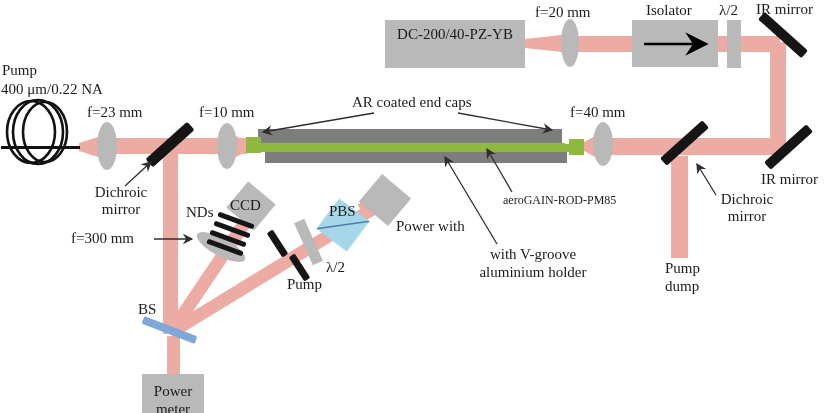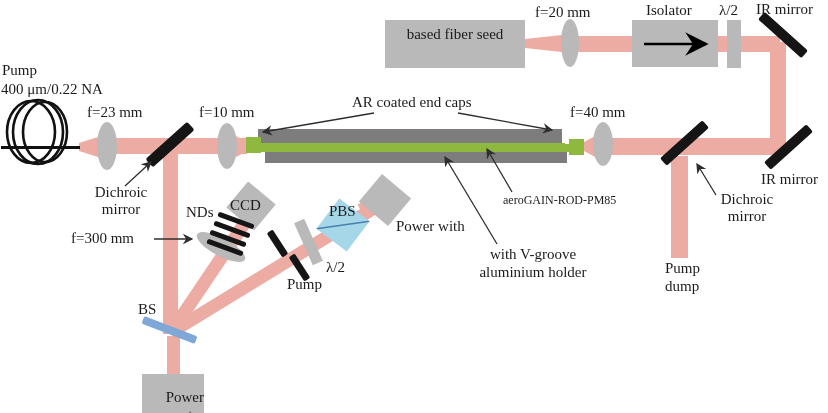--- a/index.html
+++ b/index.html
@@ -49,41 +49,41 @@
   <div class="lens" style="left:561px;top:19px;width:18px;height:48px"></div>
   <div class="lens" style="left:593px;top:122px;width:20px;height:44px"></div>
   <div class="lens" style="left:194px;top:238px;width:54px;height:18px;transform:rotate(28deg)"></div>
 
   <div class="mirror" style="left:142px;top:139px;width:56px;height:11px;transform:rotate(-42deg)"></div>
   <div class="mirror" style="left:656px;top:138px;width:57px;height:10px;transform:rotate(-42deg)"></div>
   <div class="mirror" style="left:760px;top:142px;width:57px;height:10px;transform:rotate(-42deg)"></div>
   <div class="mirror" style="left:754px;top:30px;width:58px;height:10px;transform:rotate(42deg)"></div>
 
   <div class="graybox" style="left:385px;top:20px;width:140px;height:48px;text-align:center;font:15px/19px 'Liberation Serif',serif;padding-top:5px;box-sizing:border-box">
-    <div>based fiber seed</div>
+    <div>DC-200/40-PZ-YB</div>
   </div>
   <div class="graybox" style="left:632px;top:20px;width:86px;height:47px"></div>
   <div class="graybox" style="left:727px;top:20px;width:14px;height:48px"></div>
   <div class="graybox" style="left:303px;top:219px;width:11px;height:46px;transform:rotate(-24deg)"></div>
 
   <div class="graybox" style="left:233px;top:189px;width:36px;height:34px;transform:rotate(40deg)"></div>
   <div class="mirror" style="left:217px;top:218px;width:38px;height:5px;transform:rotate(20deg)"></div>
   <div class="mirror" style="left:213px;top:227px;width:38px;height:5px;transform:rotate(20deg)"></div>
   <div class="mirror" style="left:209px;top:236px;width:38px;height:5px;transform:rotate(20deg)"></div>
   <div class="mirror" style="left:206px;top:245px;width:38px;height:5px;transform:rotate(20deg)"></div>
   <div class="mirror" style="left:274px;top:229px;width:7px;height:29px;transform:rotate(-33deg)"></div>
   <div class="mirror" style="left:296px;top:253px;width:7px;height:29px;transform:rotate(-33deg)"></div>
   <div class="abs" style="left:324px;top:206px;width:38px;height:38px;background:#a6d7e8;transform:rotate(37deg)">
     <svg width="38" height="38">
       <line x1="0" y1="38" x2="38" y2="0" stroke="#4a7fae" stroke-width="1.4"></line>
     </svg>
   </div>
   <div class="graybox" style="left:366px;top:182px;width:38px;height:36px;transform:rotate(40deg)"></div>
   <div class="abs" style="left:141px;top:326px;width:57px;height:8px;background:#7fa8d9;border-radius:2px;transform:rotate(21deg)"></div>
-  <div class="graybox" style="left:142px;top:374px;width:62px;height:39px;text-align:right;font:15px/18px 'Liberation Serif',serif;padding-top:14px;box-sizing:border-box">
+  <div class="graybox" style="left:142px;top:374px;width:62px;height:39px;text-align:center;font:15px/18px 'Liberation Serif',serif;padding-top:8px;box-sizing:border-box">
     <div>Power</div>
     <div>meter</div>
   </div>
 
   <svg class="overlay" width="828" height="413">
     <defs>
       <marker id="ah" markerWidth="9" markerHeight="9" refX="7" refY="4.5" orient="auto">
         <path d="M0,0.5 L8,4.5 L0,8.5 L2.5,4.5 Z" fill="#2e2e2e"></path>
       </marker>
       <marker id="ahb" markerWidth="10" markerHeight="10" refX="8" refY="5" orient="auto">

